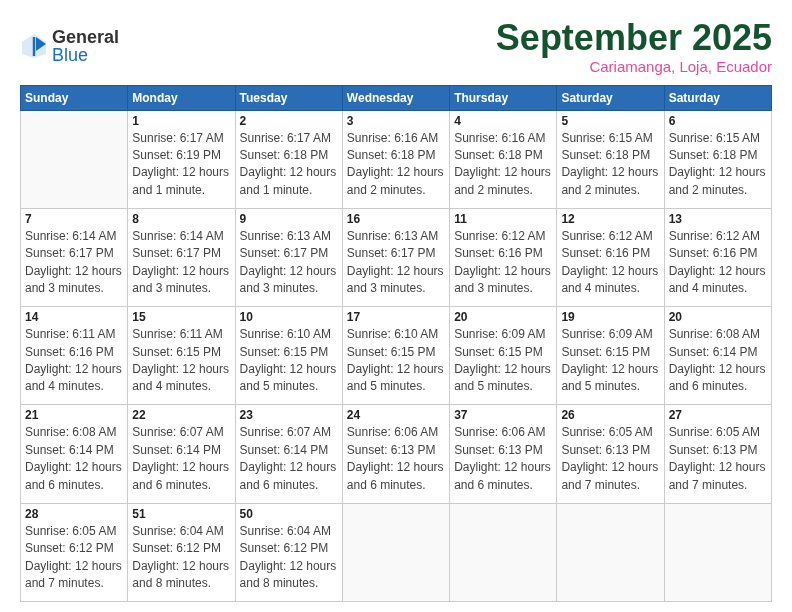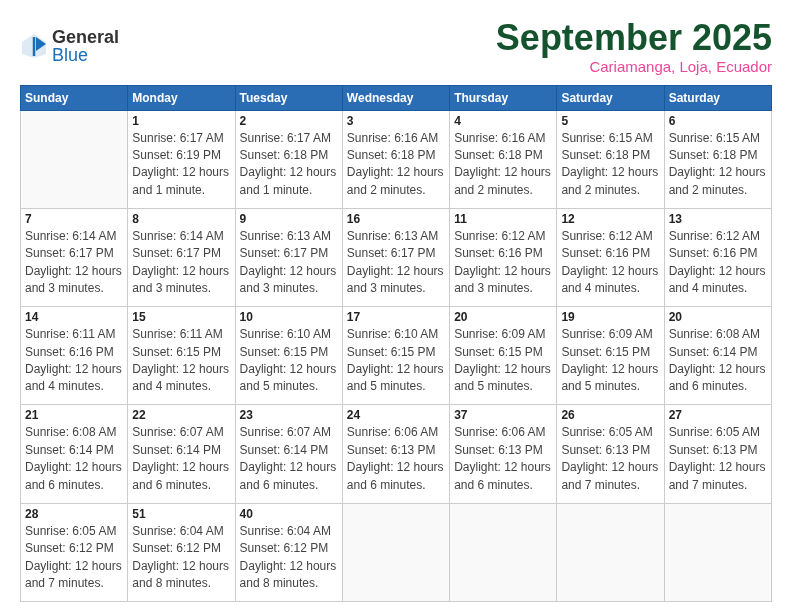--- a/index.html
+++ b/index.html
@@ -344,21 +344,21 @@
 and 7 minutes.</div>
           </td>
           <td>
             <span class="day-num">51</span>
             <div class="day-info" style="white-space: pre-line;">Sunrise: 6:04 AM
 Sunset: 6:12 PM
 Daylight: 12 hours
 and 8 minutes.</div>
           </td>
           <td>
-            <span class="day-num">40</span>
+            <span class="day-num">50</span>
             <div class="day-info" style="white-space: pre-line;">Sunrise: 6:04 AM
 Sunset: 6:12 PM
 Daylight: 12 hours
 and 8 minutes.</div>
           </td>
           <td class="empty-cell"></td>
           <td class="empty-cell"></td>
           <td class="empty-cell"></td>
           <td class="empty-cell"></td>
         </tr>

